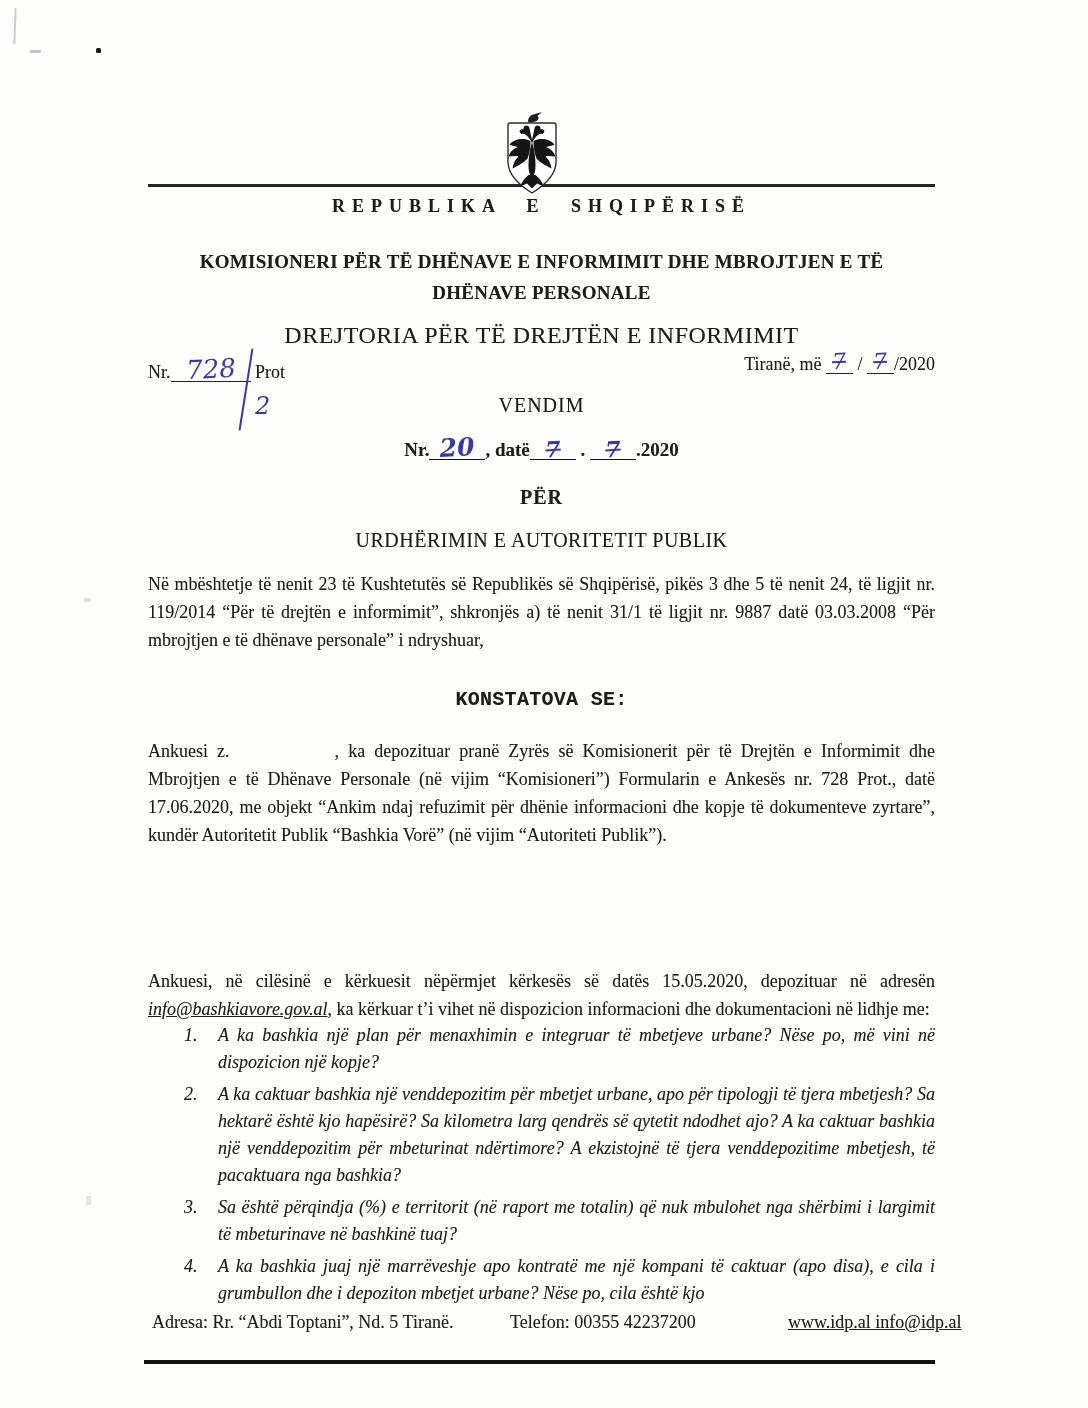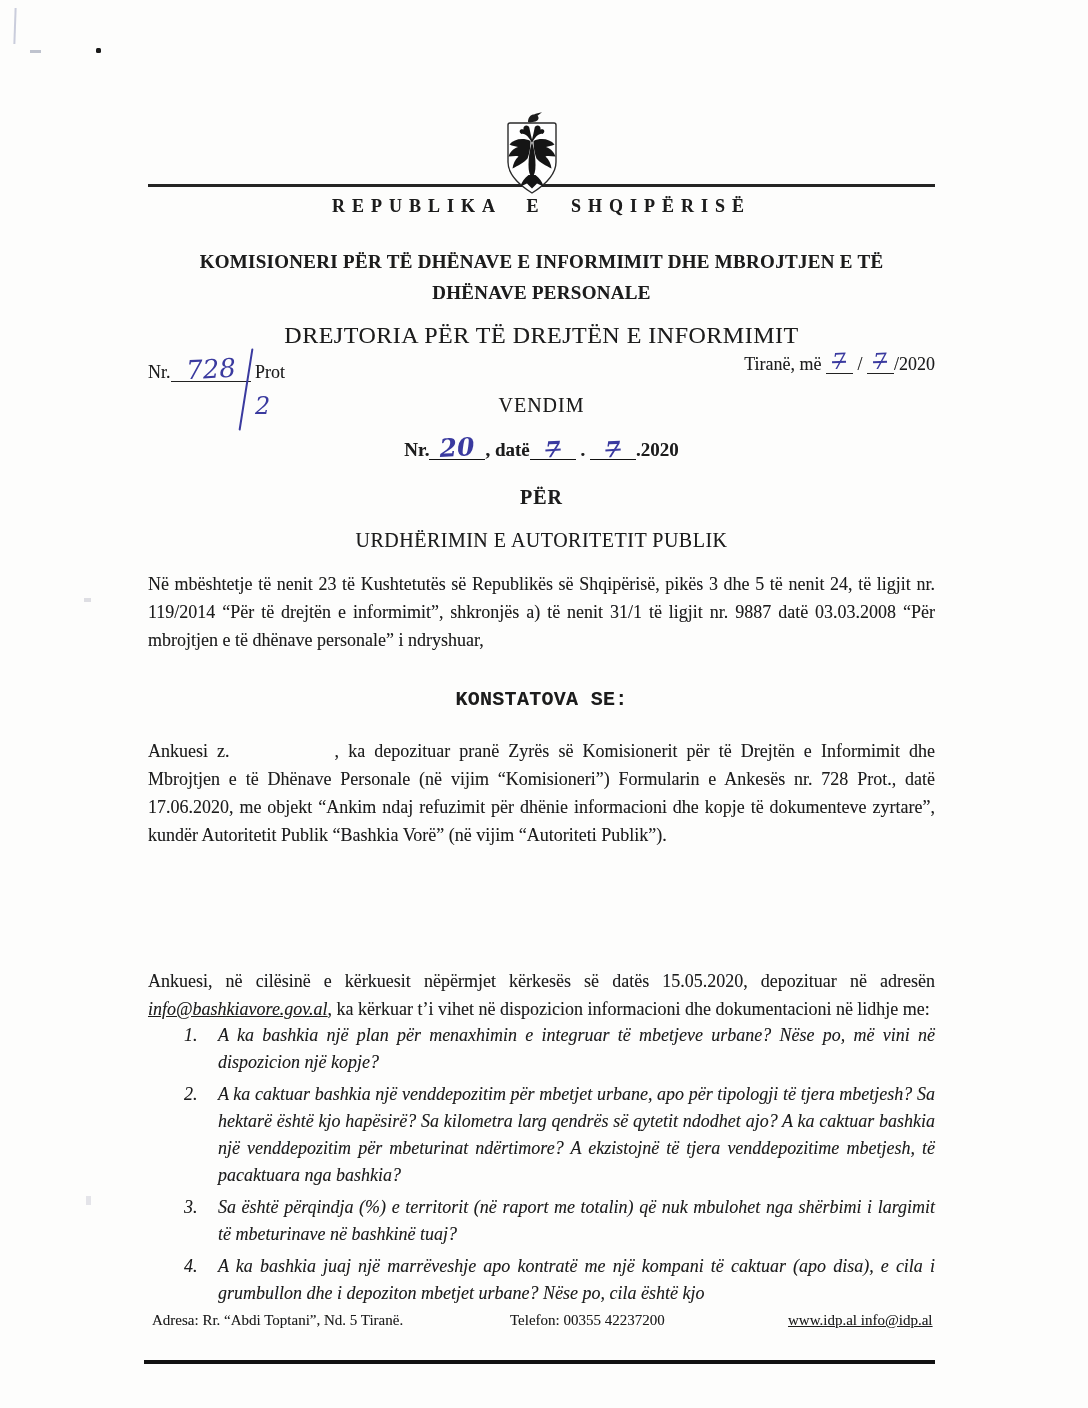--- a/index.html
+++ b/index.html
@@ -72,21 +72,21 @@
   .it{}
   .email{font-style:italic;text-decoration:underline;}
 
   
   .list{top:1022px;}
   .li{position:relative;padding-left:70px;font-style:italic;font-size:18px;line-height:27px;text-align:justify;margin-bottom:5px;}
   .li .num{position:absolute;left:36px;top:0;}
 
   
   .footer-rule{left:144px;top:1360px;width:791px;height:4px;background:#111;}
-  .footer-text{top:1312px;font-size:15px;}
+  .footer-text{top:1312px;font-size:18px;}
   .footer-address{left:152px;}
   .footer-phone{left:510px;}
   .footer-web{left:788px;text-decoration:underline;}
 </style>
 </head>
 <body>
 
 <div class="page">
 
   <div class="abs artifact-line"></div>

